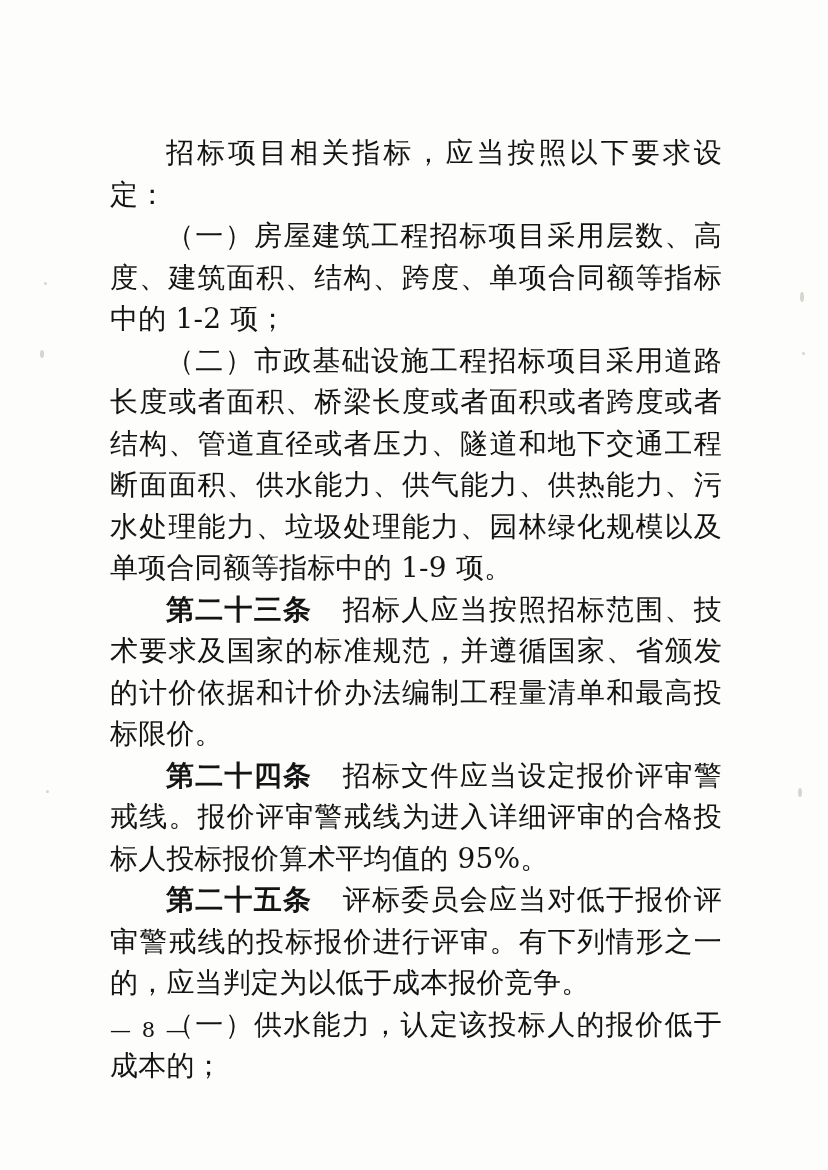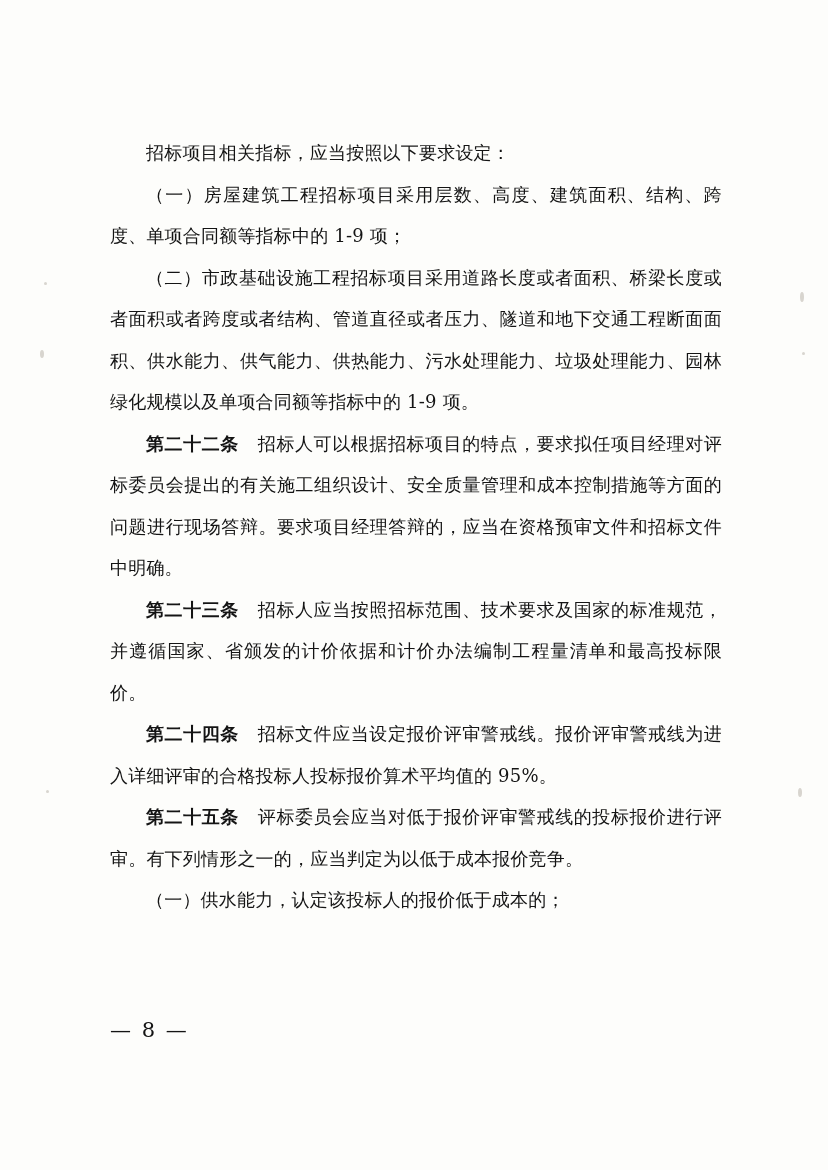--- a/index.html
+++ b/index.html
@@ -28,21 +28,21 @@
     opacity: .55;
   }
   .content {
     position: absolute;
     left: 110px;
     top: 132px;
     width: 612px;
   }
   p.para {
     margin: 0 0 0 0;
-    font-size: 18px;
+    font-size: 28px;
     line-height: 41.5px;
     color: #141414;
     text-align: justify;
     text-justify: inter-ideograph;
     letter-spacing: 0.2px;
     font-family: "DejaVu Serif", "Liberation Serif", serif;
   }
   p.indent {
     text-indent: 2em;
   }
@@ -68,25 +68,24 @@
   <div class="speck" style="left:40px; top:350px; width:4px; height:8px;"></div>
   <div class="speck" style="left:46px; top:790px; width:3px; height:3px;"></div>
   <div class="speck" style="left:800px; top:292px; width:4px; height:10px;"></div>
   <div class="speck" style="left:802px; top:352px; width:3px; height:3px;"></div>
   <div class="speck" style="left:798px; top:788px; width:4px; height:9px;"></div>
 
   <div class="content">
 
     <p class="para indent">招标项目相关指标，应当按照以下要求设定：</p>
 
-    <p class="para indent">（一）房屋建筑工程招标项目采用层数、高度、建筑面积、结构、跨度、单项合同额等指标中的 1-9 项；</p>
+    <p class="para indent">（一）房屋建筑工程招标项目采用层数、高度、建筑面积、结构、跨度、单项合同额等指标中的 1-2 项；</p>
 
     <p class="para indent">（二）市政基础设施工程招标项目采用道路长度或者面积、桥梁长度或者面积或者跨度或者结构、管道直径或者压力、隧道和地下交通工程断面面积、供水能力、供气能力、供热能力、污水处理能力、垃圾处理能力、园林绿化规模以及单项合同额等指标中的 1-9 项。</p>
 
-    <p class="para indent"><span class="art-title">第二十二条</span>&nbsp;&nbsp;&nbsp;<span>招标人可以根据招标项目的特点，要求拟任项目经理对评标委员会提出的有关施工组织设计、安全质量管理和成本控制措施等方面的问题进行现场答辩。要求项目经理答辩的，应当在资格预审文件和招标文件中明确。</span></p>
 
     <p class="para indent"><span class="art-title">第二十三条</span>&nbsp;&nbsp;&nbsp;<span>招标人应当按照招标范围、技术要求及国家的标准规范，并遵循国家、省颁发的计价依据和计价办法编制工程量清单和最高投标限价。</span></p>
 
     <p class="para indent"><span class="art-title">第二十四条</span>&nbsp;&nbsp;&nbsp;<span>招标文件应当设定报价评审警戒线。报价评审警戒线为进入详细评审的合格投标人投标报价算术平均值的 95%。</span></p>
 
     <p class="para indent"><span class="art-title">第二十五条</span>&nbsp;&nbsp;&nbsp;<span>评标委员会应当对低于报价评审警戒线的投标报价进行评审。有下列情形之一的，应当判定为以低于成本报价竞争。</span></p>
 
     <p class="para indent">（一）供水能力，认定该投标人的报价低于成本的；</p>
 
   </div>

